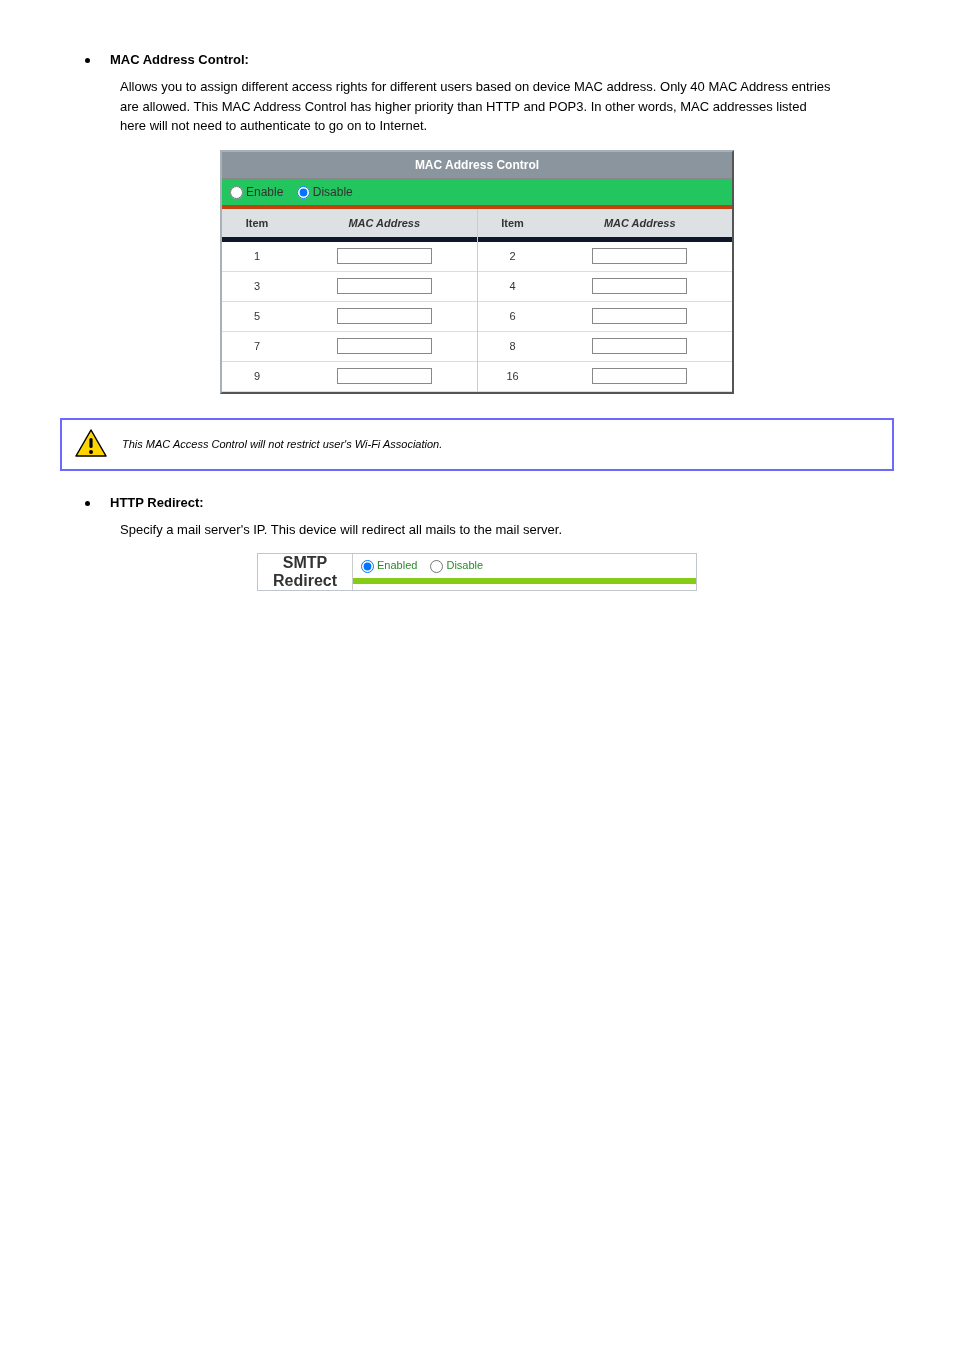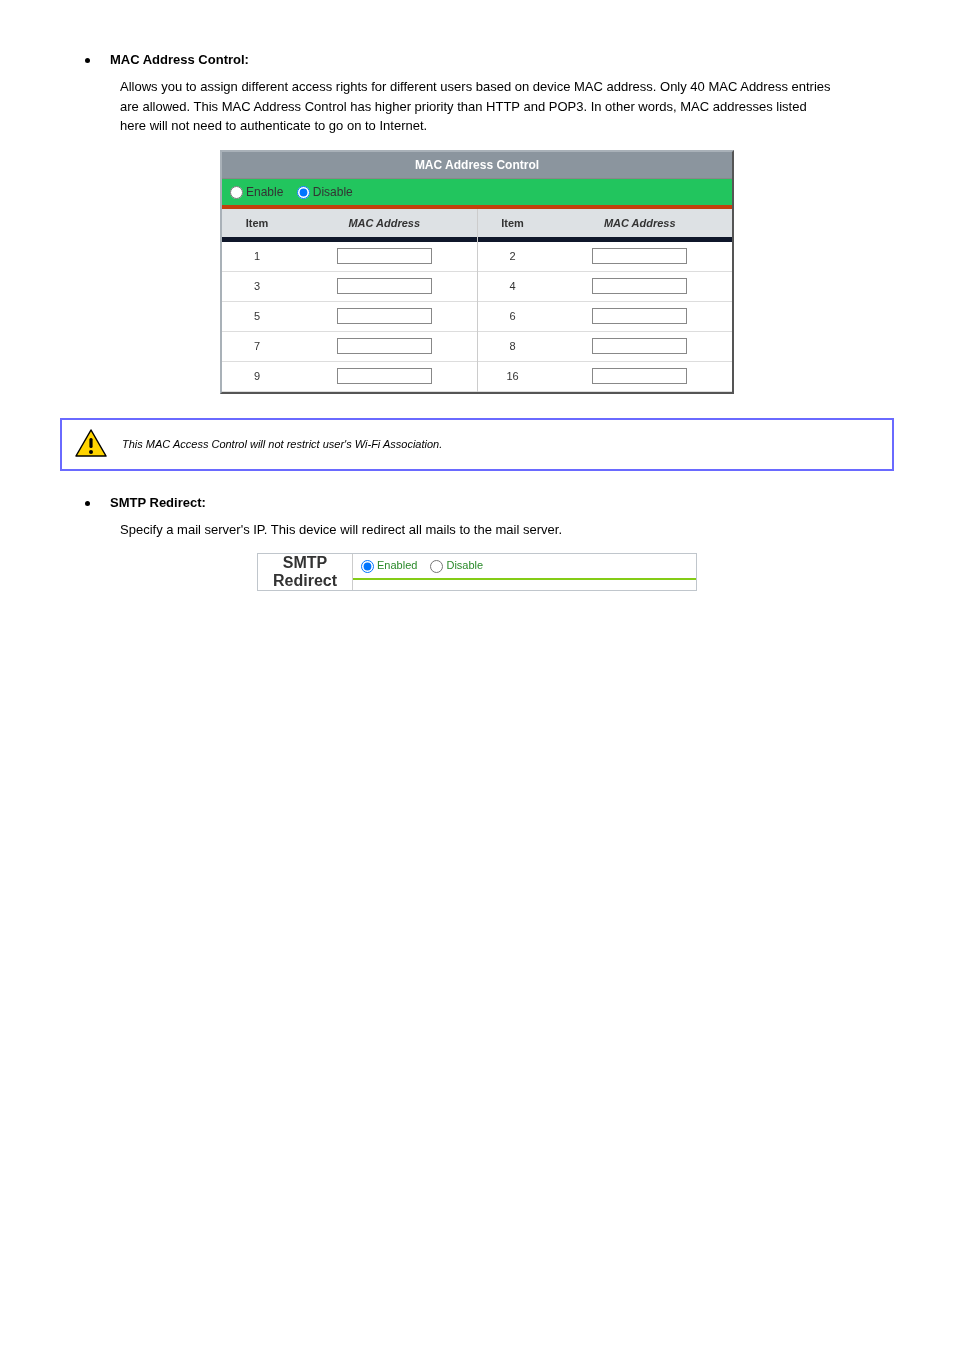--- a/index.html
+++ b/index.html
@@ -101,21 +101,21 @@
   .smtp-left {
     flex: 0 0 95px;
     display: flex; align-items: center; justify-content: center;
     font-weight: bold; font-size: 16px; color: #333;
     border-right: 1px solid #ccc;
     text-align: center;
   }
   .smtp-right { flex: 1; }
   .smtp-opt {
     padding: 5px 8px;
-    border-bottom: 2px solid #84cc16;
+    border-bottom: 6px solid #84cc16;
     font-size: 11px; color: #2a4; 
   }
   .smtp-opt label { color: #2a8a2a; margin-right: 10px; }
   .smtp-opt input[type=radio] { vertical-align: middle; margin-right: 3px; }
   .smtp-fields { padding: 5px 8px; font-size: 11px; color: #333; white-space: nowrap; }
   .smtp-fields input { width: 120px; height: 15px; border: 1px solid #888; font-size:11px; vertical-align: middle; }
   .smtp-fields .port-input { width: 60px; }
 </style>
 </head>
 <body>
@@ -196,21 +196,21 @@
       <polygon points="17,2 32,28 2,28" fill="#ffd400" stroke="#000" stroke-width="1.5" stroke-linejoin="round"></polygon>
       <rect x="15.4" y="10" width="3.2" height="10" rx="1.5" fill="#000"></rect>
       <circle cx="17" cy="24" r="2" fill="#000"></circle>
     </svg>
   </span>
   <span class="warn-text">This MAC Access Control will not restrict user's Wi-Fi Association.</span>
 </div>
 
 <div class="bullet-row">
   <div class="bullet-dot"></div>
-  <div class="bullet-label">SMTP Redirect:</div>
+  <div class="bullet-label">HTTP Redirect:</div>
 </div>
 <div class="body-text">Specify a mail server's IP. This device will redirect all mails to the mail server.</div>
 
 <div class="figure-wrap">
   <div class="smtp-panel">
     <div class="smtp-row">
       <div class="smtp-left">SMTP Redirect</div>
       <div class="smtp-right">
         <div class="smtp-opt">
           <label><input type="radio" name="smtp" checked="" style=""><span>Enabled</span></label>

